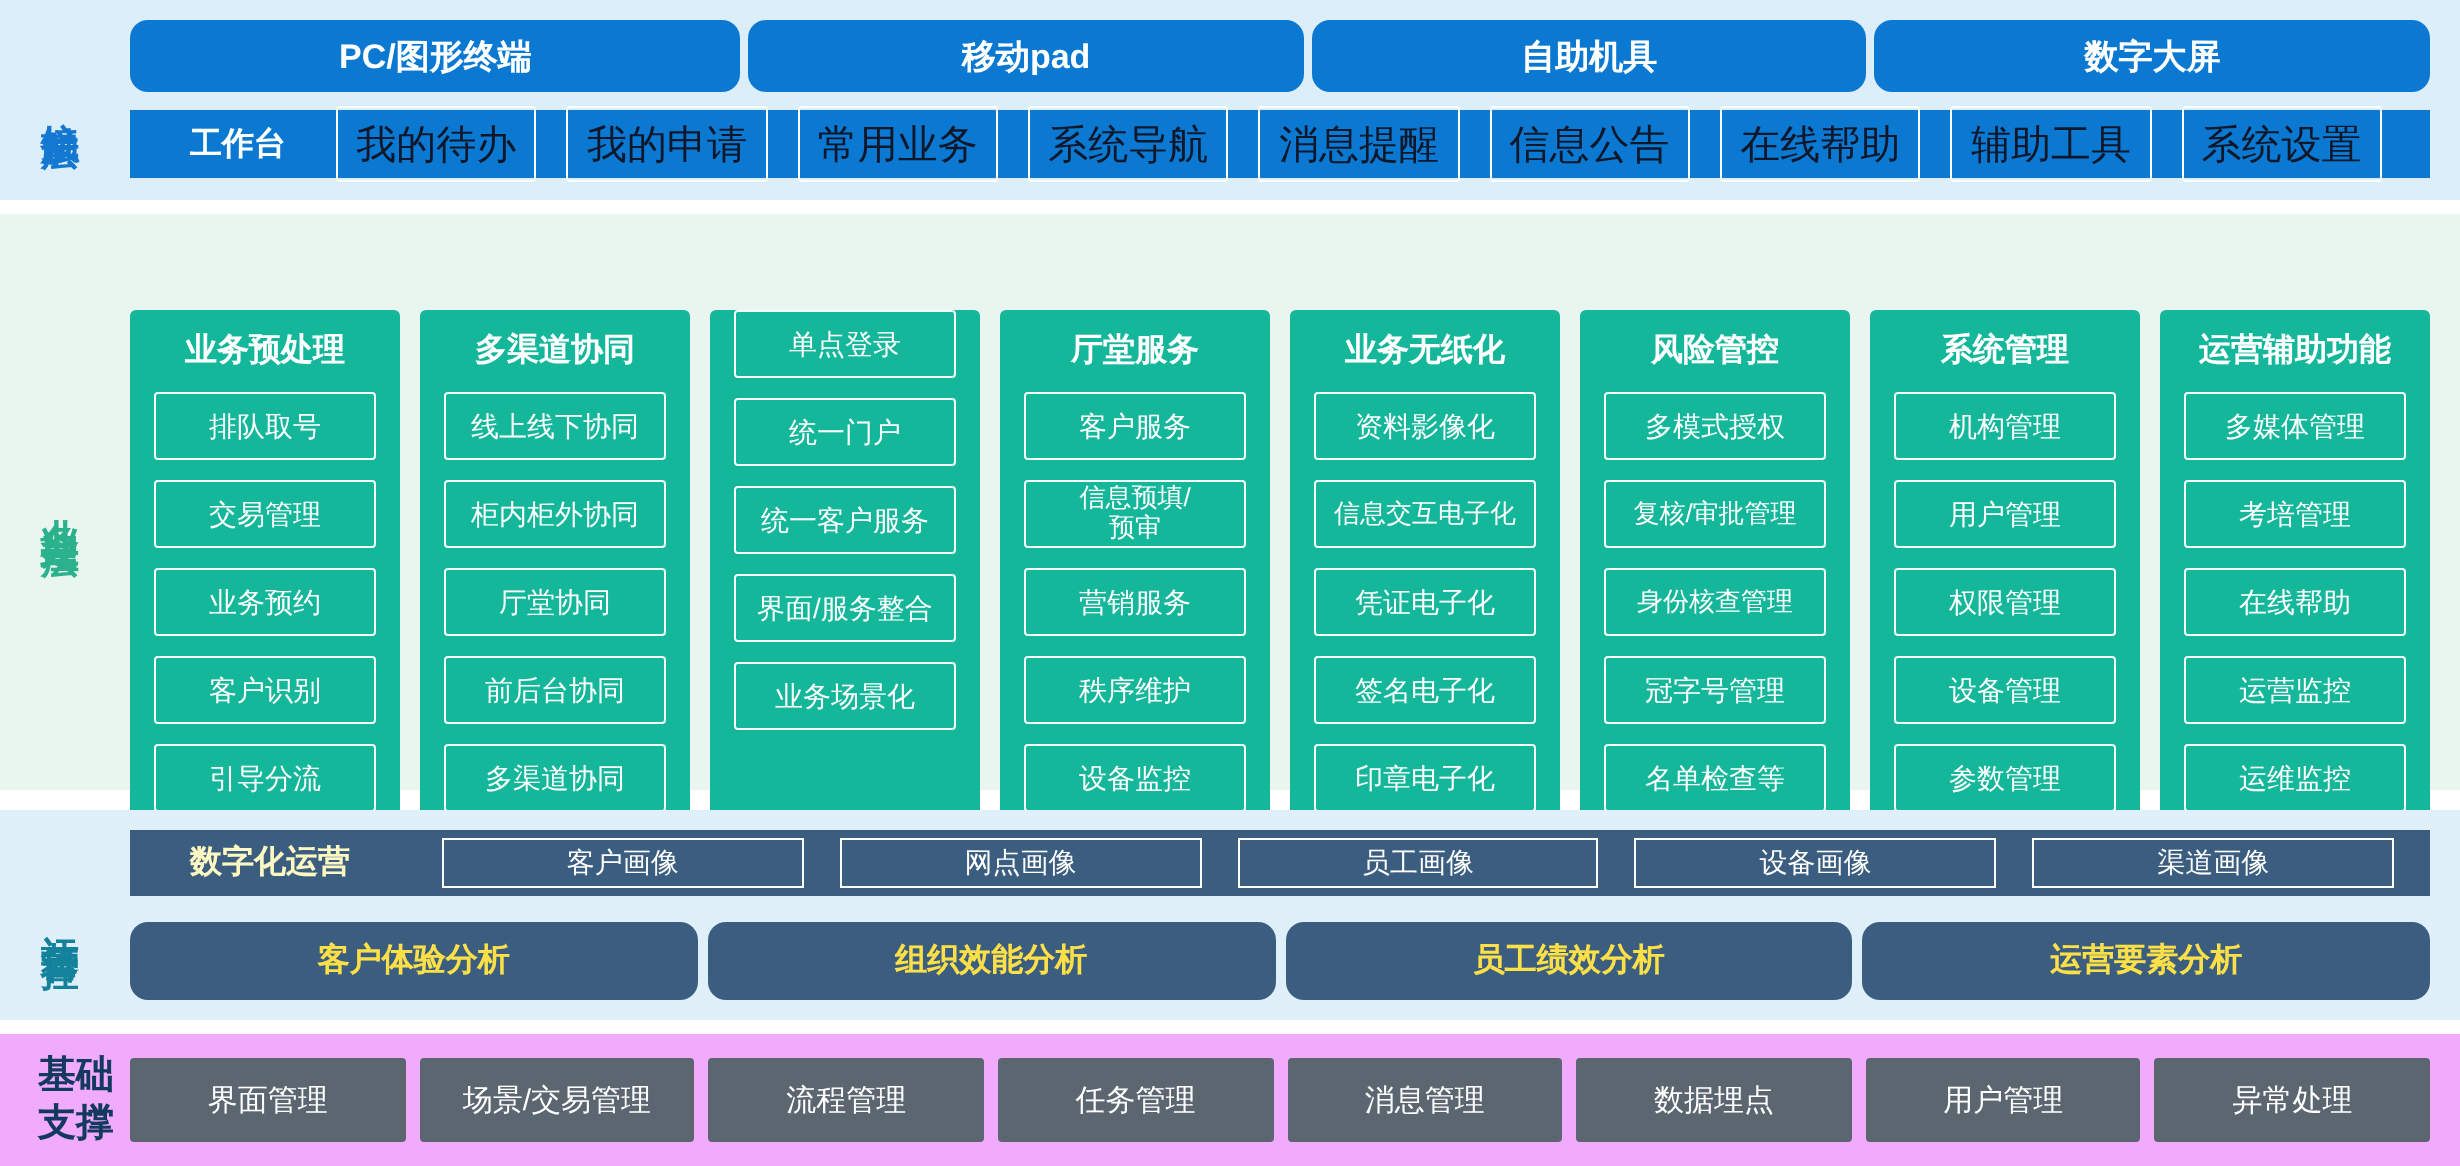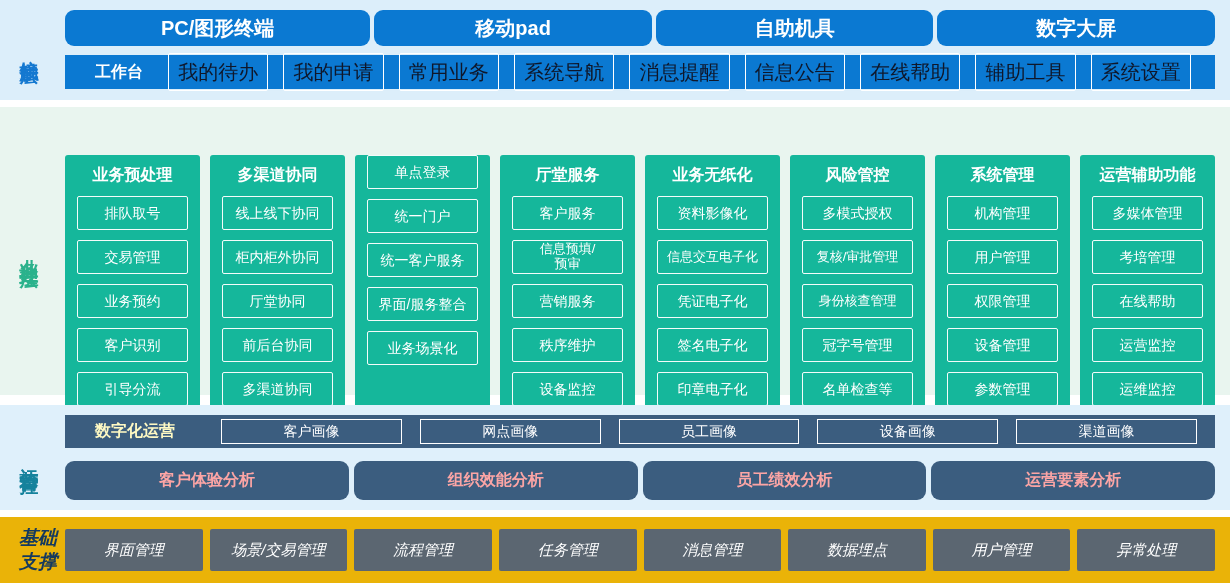--- a/index.html
+++ b/index.html
@@ -3,21 +3,21 @@
 <meta charset="utf-8">
 <style>
   * { box-sizing: border-box; margin: 0; padding: 0; }
   html, body { width: 1230px; height: 583px; background: #fff; overflow: hidden; }
   body { font-family: "Liberation Sans", "DejaVu Sans", sans-serif; }
 
   .band { position: relative; width: 1230px; }
   .band-contact    { height: 100px; background: #dceefa; margin-bottom: 7px; }
   .band-business   { height: 288px; background: #e9f5ef; margin-bottom: 10px; }
   .band-ops        { height: 105px; background: #dff0fb; margin-bottom: 7px; }
-  .band-foundation { height: 66px;  background: #eab308; font-style: italic; }
+  .band-foundation { height: 66px;  background: #f0abfc; }
 
   .content { position: absolute; left: 65px; width: 1150px; }
 
   
   .vlabel {
     position: absolute; left: 20px; top: 50%; transform: translateY(-50%);
     writing-mode: vertical-rl; text-orientation: upright;
     font-size: 19px; font-weight: 700; letter-spacing: 3px; line-height: 1;
   }
   .lbl-blue  { color: #1478d0; }
@@ -26,21 +26,21 @@
   .lbl-navy  {
     position: absolute; left: 16px; top: 50%; transform: translateY(-50%);
     width: 44px; font-size: 19px; font-weight: 700; color: #14395f;
     line-height: 1.25; text-align: center;
   }
 
   
   .terminal-row { top: 10px; height: 36px; display: flex; gap: 4px; }
   .terminal-btn {
     flex: 1; background: #0b79d2; border-radius: 9px; color: #fff;
-    font-size: 20px; font-weight: 700;
+    font-size: 17px; font-weight: 700;
     display: flex; align-items: center; justify-content: center;
   }
   .terminal-btn.wide { flex: 1.1; }
 
   .workbench-bar {
     top: 55px; height: 34px; background: #0b79d2;
     display: flex; align-items: center; gap: 15px; padding: 0 24px 0 30px;
   }
   .wb-label { color: #fff; font-size: 16px; font-weight: 700; margin-right: 10px; white-space: nowrap; }
   .wb-btn {
@@ -76,21 +76,21 @@
   .dops-btn {
     flex: 1; height: 25px; border: 1px solid #fff;
     color: #fff; font-size: 14px; display: flex; align-items: center; justify-content: center;
     white-space: nowrap;
   }
   .analysis-row {
     top: 56px; height: 39px;
     display: grid; grid-template-columns: repeat(4, 1fr); gap: 5px;
   }
   .analysis-btn {
-    background: #3b5d7f; border-radius: 9px; color: #fca5a5;
+    background: #3b5d7f; border-radius: 9px; color: #fde047;
     font-size: 16px; font-weight: 700;
     display: flex; align-items: center; justify-content: center;
   }
 
   
   .foundation-row {
     top: 12px; height: 42px;
     display: grid; grid-template-columns: repeat(8, 1fr); gap: 7px;
   }
   .foundation-btn {

